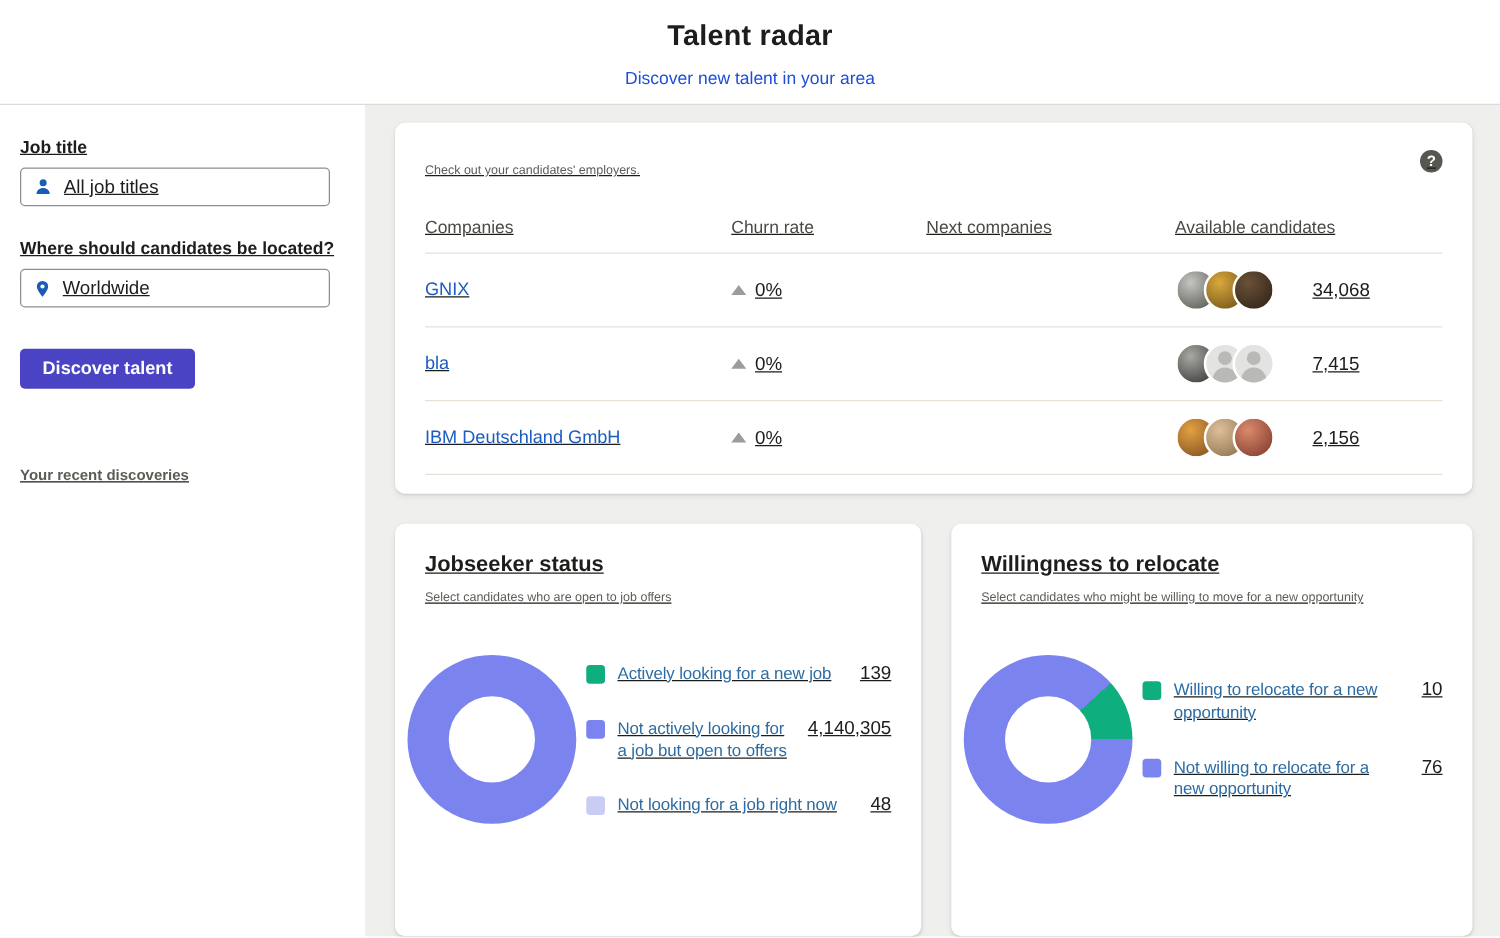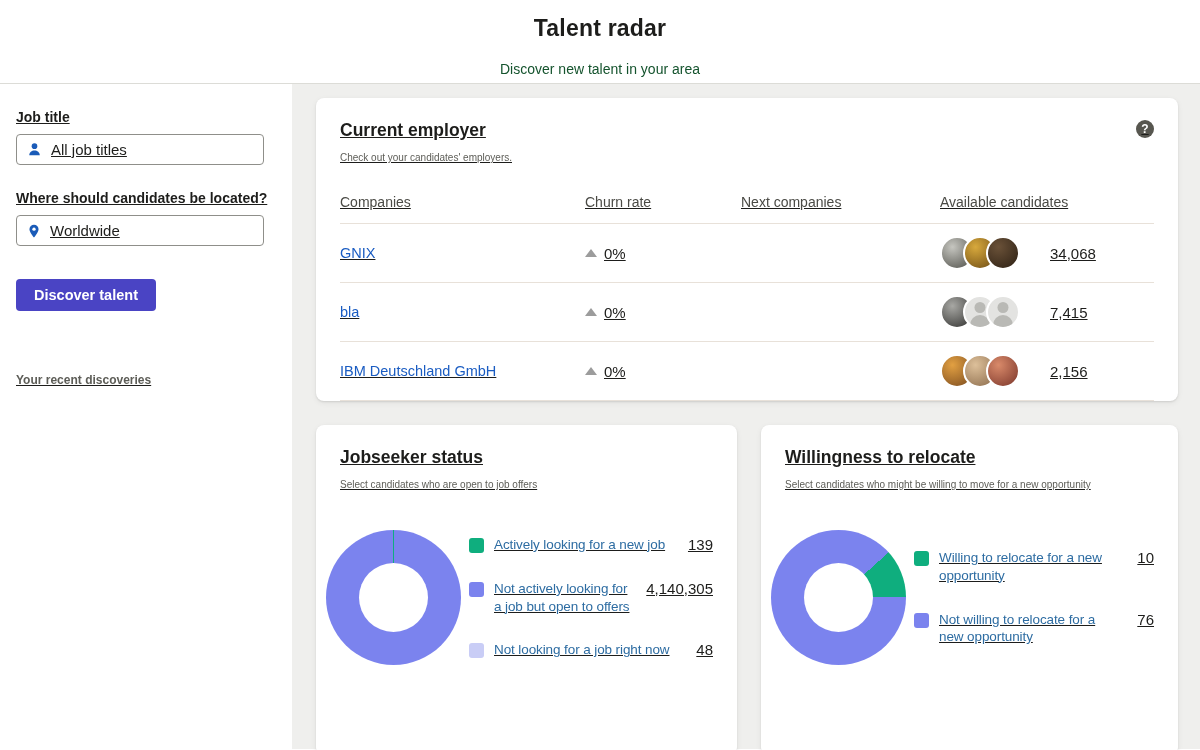--- a/index.html
+++ b/index.html
@@ -3,21 +3,21 @@
 <meta charset="utf-8">
 <style>
   * { margin:0; padding:0; box-sizing:border-box; }
   html,body { background:#fff; }
   body { font-family:"Liberation Sans","DejaVu Sans",sans-serif; color:#1d1d1b; }
   .page { width:1200px; height:750px; overflow:hidden; background:#fff; position:relative; }
 
   
   .hdr { height:84px; padding:14px 16px 0; border-bottom:1px solid #dcdcd7; background:#fff;text-align:center; }
   .hdr h1 { font-size:23px; font-weight:700; line-height:28px; letter-spacing:.2px; }
-  .hdr .sub { margin-top:19px; font-size:14px; color:#14532d; }
+  .hdr .sub { margin-top:12px; font-size:14px; color:#1d4ed8; }
 
   
   .layout { display:flex; height:665px;text-decoration:underline; }
   .sidebar { width:292px; flex:none; background:#fff; padding:25px 16px 0; }
   .main { flex:1; background:#efefed; padding:14px 22px 0 24px; display:flex; flex-direction:column; }
 
   
   .field-label { display:block; font-size:14px; font-weight:700; margin-bottom:9px; }
   .input-box { display:flex; align-items:center; gap:9px; width:248px; height:31px;
                border:1px solid #8f8f8a; border-radius:4px; background:#fff; padding:0 10px;
@@ -110,21 +110,20 @@
       <button class="btn-discover">Discover talent</button>
 
       <div class="recent">Your recent discoveries</div>
     </div>
 
     <div class="main">
 
       <div class="card card-pad card-employer">
         <div class="card-head">
           <div>
-            <div class="card-title">Current employer</div>
             <div class="card-sub">Check out your candidates' employers.</div>
           </div>
           <div class="help">
             <span>?</span>
           </div>
         </div>
 
         <div class="etable">
           <div class="thead">
             <span>Companies</span>

